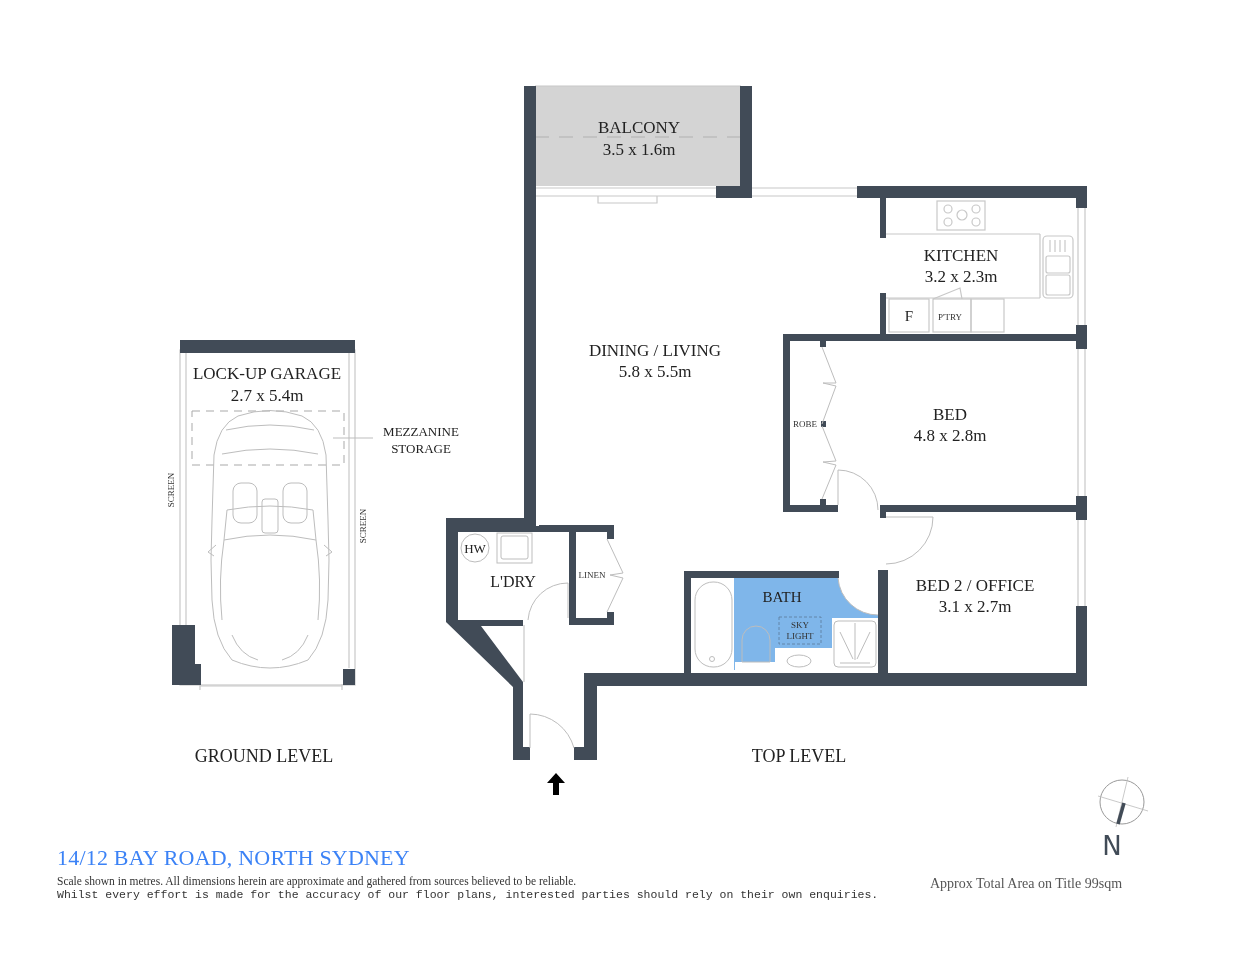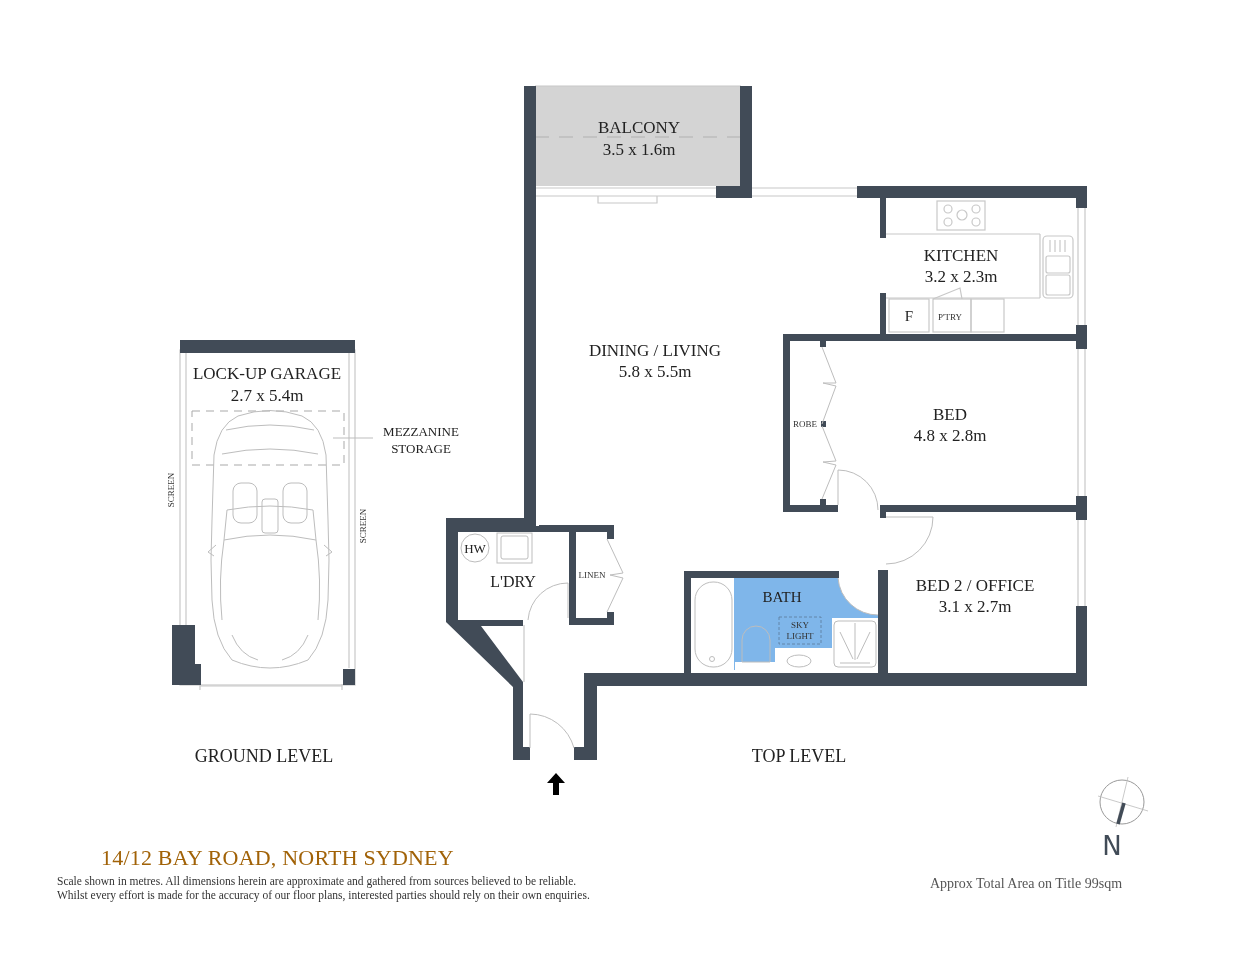--- a/index.html
+++ b/index.html
@@ -7,21 +7,21 @@
     #plan { position: absolute; left: 0; top: 0; width: 1242px; height: 960px; }
     .wall { fill: #414b57; }
     .thin { fill: none; stroke: #bdbdbd; stroke-width: 1; }
     .thin2 { fill: none; stroke: #c8c8c8; stroke-width: 1.2; }
     .dash { fill: none; stroke: #a9a9a9; stroke-width: 1; stroke-dasharray: 8 6; }
     .lbl { font-family: "Liberation Serif", "DejaVu Serif", serif; fill: #222; }
     .room-name { font-size: 17px; }
     .room-dim { font-size: 17px; }
     .tiny-lbl { font-size: 9px; fill: #333; }
     .level-lbl { font-size: 18px; fill: #222; }
-    .footer-title { position: absolute; left: 57px; top: 845px; font-family: "Liberation Serif", serif; font-size: 22px; color: #a16207; letter-spacing: 0.2px; margin-left: 44px; }
+    .footer-title { position: absolute; left: 57px; top: 845px; font-family: "Liberation Serif", serif; font-size: 22px; color: #3b82f6; letter-spacing: 0.2px; }
     .footer-note { position: absolute; left: 57px; font-family: "Liberation Serif", serif; font-size: 11.5px; color: #333; line-height: 14px; }
     .area-lbl { position: absolute; left: 930px; top: 876px; font-family: "Liberation Serif", serif; font-size: 14px; color: #555; }
   </style>
 </head>
 <body>
 
 <svg id="plan" viewBox="0 0 1242 960" xmlns="http://www.w3.org/2000/svg">
 
   <g>
 
@@ -244,14 +244,14 @@
     <circle cx="1122" cy="802" r="22" fill="none" stroke="#999" stroke-width="1"></circle>
     <line x1="1098" y1="796" x2="1148" y2="811" stroke="#bbb" stroke-width="0.8"></line>
     <line x1="1128" y1="777" x2="1116" y2="827" stroke="#bbb" stroke-width="0.8"></line>
     <line x1="1124" y1="803" x2="1118" y2="824" stroke="#414b57" stroke-width="3.5"></line>
   </g>
   <text x="1112" y="855" text-anchor="middle" font-family="'DejaVu Sans', sans-serif" font-size="26" fill="#414b57">N</text>
 </svg>
 
 <div class="footer-title">14/12 BAY ROAD, NORTH SYDNEY</div>
 <div class="footer-note" style="top:874px;">Scale shown in metres. All dimensions herein are approximate and gathered from sources believed to be  reliable.</div>
-<div class="footer-note" style="top:888px;">Whilst every effort is made for the accuracy of our floor plans, interested parties should rely on their own enquiries.</div>
+<div class="footer-note" style="top:888px;font-family:Liberation Mono, monospace;">Whilst every effort is made for the accuracy of our floor plans, interested parties should rely on their own enquiries.</div>
 <div class="area-lbl">Approx Total Area on Title 99sqm</div>
 
 </body></html>

